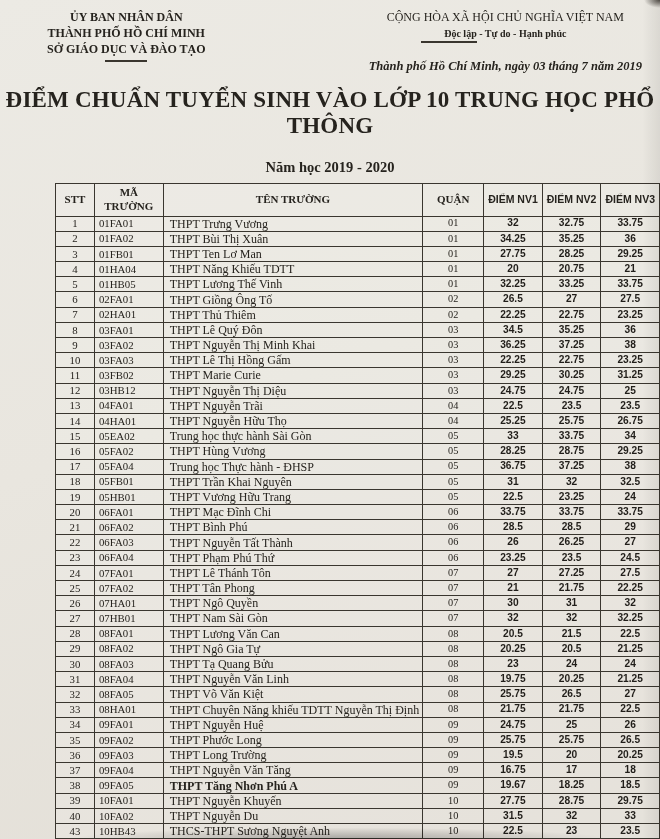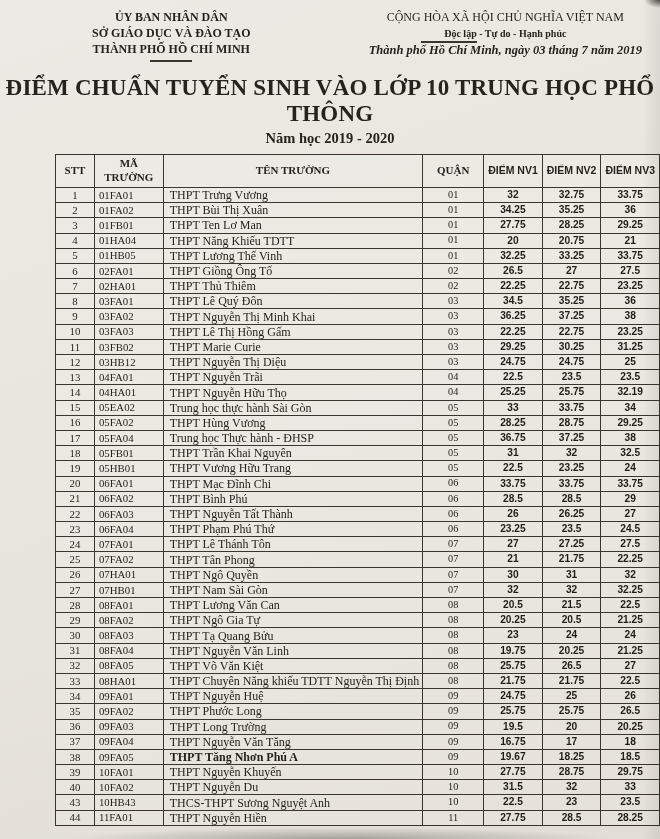--- a/index.html
+++ b/index.html
@@ -13,31 +13,31 @@
   .sheet{position:relative;width:660px;height:839px;}
   
   .edge-shade-right{position:absolute;top:0;right:0;width:18px;height:100%;
     background:linear-gradient(to right,rgba(0,0,0,0) 0%,rgba(0,0,0,0.07) 100%);}
   .corner-mark{position:absolute;top:0;right:0;width:16px;height:8px;
     background:radial-gradient(ellipse at top right,rgba(40,35,30,0.8),rgba(40,35,30,0) 70%);}
   .bottom-curl{position:absolute;left:60px;right:40px;bottom:0;height:12px;
     background:radial-gradient(ellipse at 50% 100%,rgba(0,0,0,0.28),rgba(0,0,0,0) 68%);}
 
   
-  .hdr{display:flex;justify-content:space-between;padding:10px 18px 0 92px;}
+  .hdr{display:flex;justify-content:space-between;padding:10px 18px 0 47px;}
   .hdr-left{text-align:center;font-weight:bold;font-size:12px;line-height:1.32;white-space:nowrap;}
   .hdr-left .rule{width:42px;height:1.5px;background:#3a362f;margin:3px auto 0;}
   .hdr-right{text-align:center;white-space:nowrap;}
   .hdr-right .line1{font-weight:normal;font-size:12px;}
   .hdr-right .line2{font-weight:bold;font-size:10px;margin-top:3px;}
   .hdr-right .rule{width:56px;height:1.5px;background:#3a362f;margin:2px auto 0 52px;}
-  .dateline{font-style:italic;font-weight:600;font-size:12.5px;}
+  .dateline{font-style:italic;font-weight:600;font-size:12.5px;margin-top:16px;}
 
   .title{ text-align:center;font-weight:bold;font-size:23px;margin-top:13px;letter-spacing:.2px;}
-  .subtitle{text-align:center;font-weight:bold;font-size:14.5px;margin-top:3px;}
+  .subtitle{text-align:center;font-weight:bold;font-size:14.5px;margin-top:20px;}
 
   
   table.tbl{border-collapse:collapse;margin:7px auto 0 55px;table-layout:fixed;
     background:rgba(255,255,255,0.12);}
   .tbl th,.tbl td{border:1px solid #3a362f;padding:0 3px;overflow:hidden;white-space:nowrap;}
   .tbl thead th{height:32px;font-size:11px;line-height:1.25;text-align:center;
     font-weight:bold;white-space:normal;}
   .tbl thead th.score-h{font-family:"Liberation Sans",sans-serif;font-size:10.5px;}
   .tbl td{height:14.2px;font-size:10.8px;line-height:1;}
   td.c-stt{text-align:center;}
@@ -49,22 +49,22 @@
     font-weight:bold;font-size:10.2px;color:#211e1a;}
 </style>
 </head>
 <body>
 
 <div class="sheet">
 
   <div class="hdr">
     <div class="hdr-left">
       <div>ỦY BAN NHÂN DÂN</div>
+      <div>THÀNH PHỐ HỒ CHÍ MINH</div>
       <div>SỞ GIÁO DỤC VÀ ĐÀO TẠO</div>
-      <div>THÀNH PHỐ HỒ CHÍ MINH</div>
       <div class="rule"></div>
     </div>
     <div class="hdr-right">
       <div class="line1">CỘNG HÒA XÃ HỘI CHỦ NGHĨA VIỆT NAM</div>
       <div class="line2">Độc lập - Tự do - Hạnh phúc</div>
       <div class="rule"></div>
       <div class="dateline">Thành phố Hồ Chí Minh, ngày 03 tháng 7 năm 2019</div>
     </div>
   </div>
 
@@ -210,21 +210,21 @@
       <td class="c-score">23.5</td>
       <td class="c-score">23.5</td>
     </tr>
         <tr>
       <td class="c-stt">14</td>
       <td class="c-code">04HA01</td>
       <td class="c-name">THPT Nguyễn Hữu Thọ</td>
       <td class="c-dist">04</td>
       <td class="c-score">25.25</td>
       <td class="c-score">25.75</td>
-      <td class="c-score">32.19</td>
+      <td class="c-score">26.75</td>
     </tr>
         <tr>
       <td class="c-stt">15</td>
       <td class="c-code">05EA02</td>
       <td class="c-name">Trung học thực hành Sài Gòn</td>
       <td class="c-dist">05</td>
       <td class="c-score">33</td>
       <td class="c-score">33.75</td>
       <td class="c-score">34</td>
     </tr>

